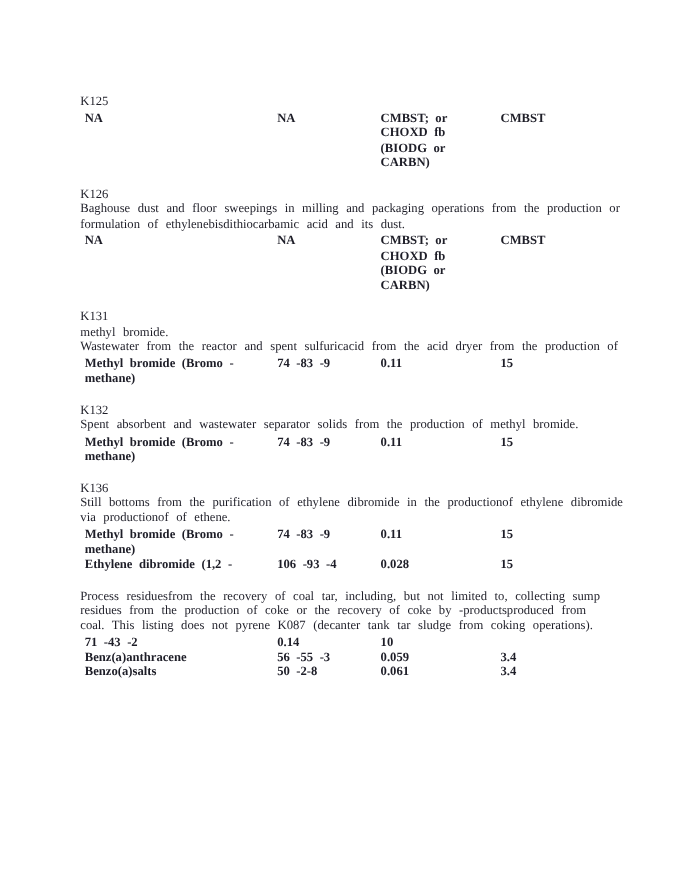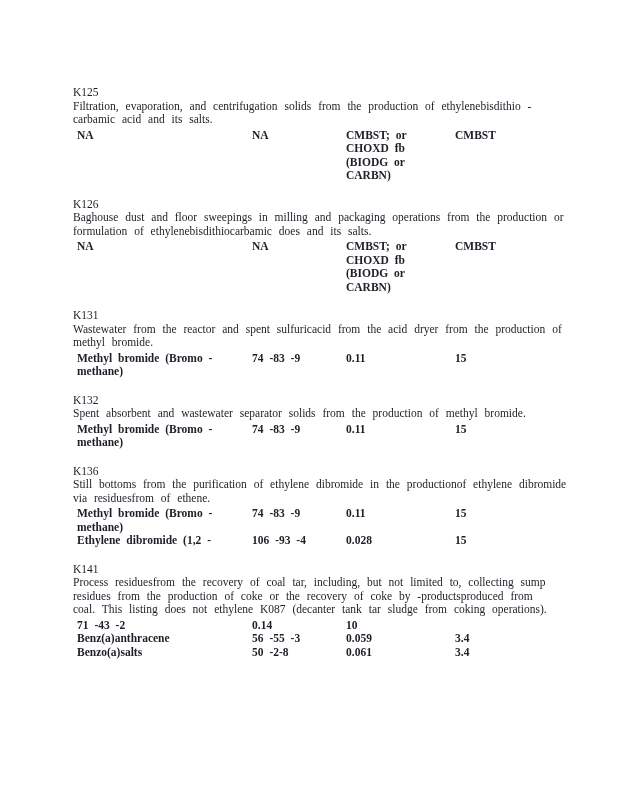--- a/index.html
+++ b/index.html
@@ -52,47 +52,46 @@
     white-space: pre;
   }
 </style>
 </head>
 <body>
 
 <div class="page">
 
   <div class="sec">
     <div class="code">K125</div>
-    <div class="desc"><div>Filtration, evaporation, and centrifugation solids from the production of ethylenebisdithio -</div><div>carbamic acid and its salts.</div></div>
     <div class="rows">
       <div class="row">
         <div class="cell">NA</div>
         <div class="cell">NA</div>
         <div class="cell"><div>CMBST; or</div><div>CHOXD fb</div><div>(BIODG or</div><div>CARBN)</div></div>
         <div class="cell">CMBST</div>
       </div>
     </div>
   </div>
 
   <div class="sec">
     <div class="code">K126</div>
-    <div class="desc"><div>Baghouse dust and floor sweepings in milling and packaging operations from the production or</div><div>formulation of ethylenebisdithiocarbamic does and its salts.</div></div>
+    <div class="desc"><div>Baghouse dust and floor sweepings in milling and packaging operations from the production or</div><div>formulation of ethylenebisdithiocarbamic acid and its dust.</div></div>
     <div class="rows">
       <div class="row">
         <div class="cell">NA</div>
         <div class="cell">NA</div>
         <div class="cell"><div>CMBST; or</div><div>CHOXD fb</div><div>(BIODG or</div><div>CARBN)</div></div>
         <div class="cell">CMBST</div>
       </div>
     </div>
   </div>
 
   <div class="sec">
     <div class="code">K131</div>
-    <div class="desc"><div>Wastewater from the reactor and spent sulfuricacid from the acid dryer from the production of</div><div>methyl bromide.</div></div>
+    <div class="desc"><div>methyl bromide.</div><div>Wastewater from the reactor and spent sulfuricacid from the acid dryer from the production of</div></div>
     <div class="rows">
       <div class="row">
         <div class="cell"><div>Methyl bromide (Bromo -</div><div>methane)</div></div>
         <div class="cell">74 -83 -9</div>
         <div class="cell">0.11</div>
         <div class="cell">15</div>
       </div>
     </div>
   </div>
 
@@ -104,40 +103,39 @@
         <div class="cell"><div>Methyl bromide (Bromo -</div><div>methane)</div></div>
         <div class="cell">74 -83 -9</div>
         <div class="cell">0.11</div>
         <div class="cell">15</div>
       </div>
     </div>
   </div>
 
   <div class="sec">
     <div class="code">K136</div>
-    <div class="desc"><div>Still bottoms from the purification of ethylene dibromide in the productionof ethylene dibromide</div><div>via residuesfrom of ethene.</div></div>
+    <div class="desc"><div>Still bottoms from the purification of ethylene dibromide in the productionof ethylene dibromide</div><div>via productionof of ethene.</div></div>
     <div class="rows">
       <div class="row">
         <div class="cell"><div>Methyl bromide (Bromo -</div><div>methane)</div></div>
         <div class="cell">74 -83 -9</div>
         <div class="cell">0.11</div>
         <div class="cell">15</div>
       </div>
       <div class="row">
         <div class="cell"><div>Ethylene dibromide (1,2 -</div></div>
         <div class="cell">106 -93 -4</div>
         <div class="cell">0.028</div>
         <div class="cell">15</div>
       </div>
     </div>
   </div>
 
   <div class="sec">
-    <div class="code">K141</div>
-    <div class="desc"><div>Process residuesfrom the recovery of coal tar, including, but not limited to, collecting sump</div><div>residues from the production of coke or the recovery of coke by -productsproduced from</div><div>coal. This listing does not ethylene K087 (decanter tank tar sludge from coking operations).</div></div>
+    <div class="desc"><div>Process residuesfrom the recovery of coal tar, including, but not limited to, collecting sump</div><div>residues from the production of coke or the recovery of coke by -productsproduced from</div><div>coal. This listing does not pyrene K087 (decanter tank tar sludge from coking operations).</div></div>
     <div class="rows">
       <div class="row">
         <div class="cell">71 -43 -2</div>
         <div class="cell">0.14</div>
         <div class="cell">10</div>
       </div>
       <div class="row">
         <div class="cell">Benz(a)anthracene</div>
         <div class="cell">56 -55 -3</div>
         <div class="cell">0.059</div>

